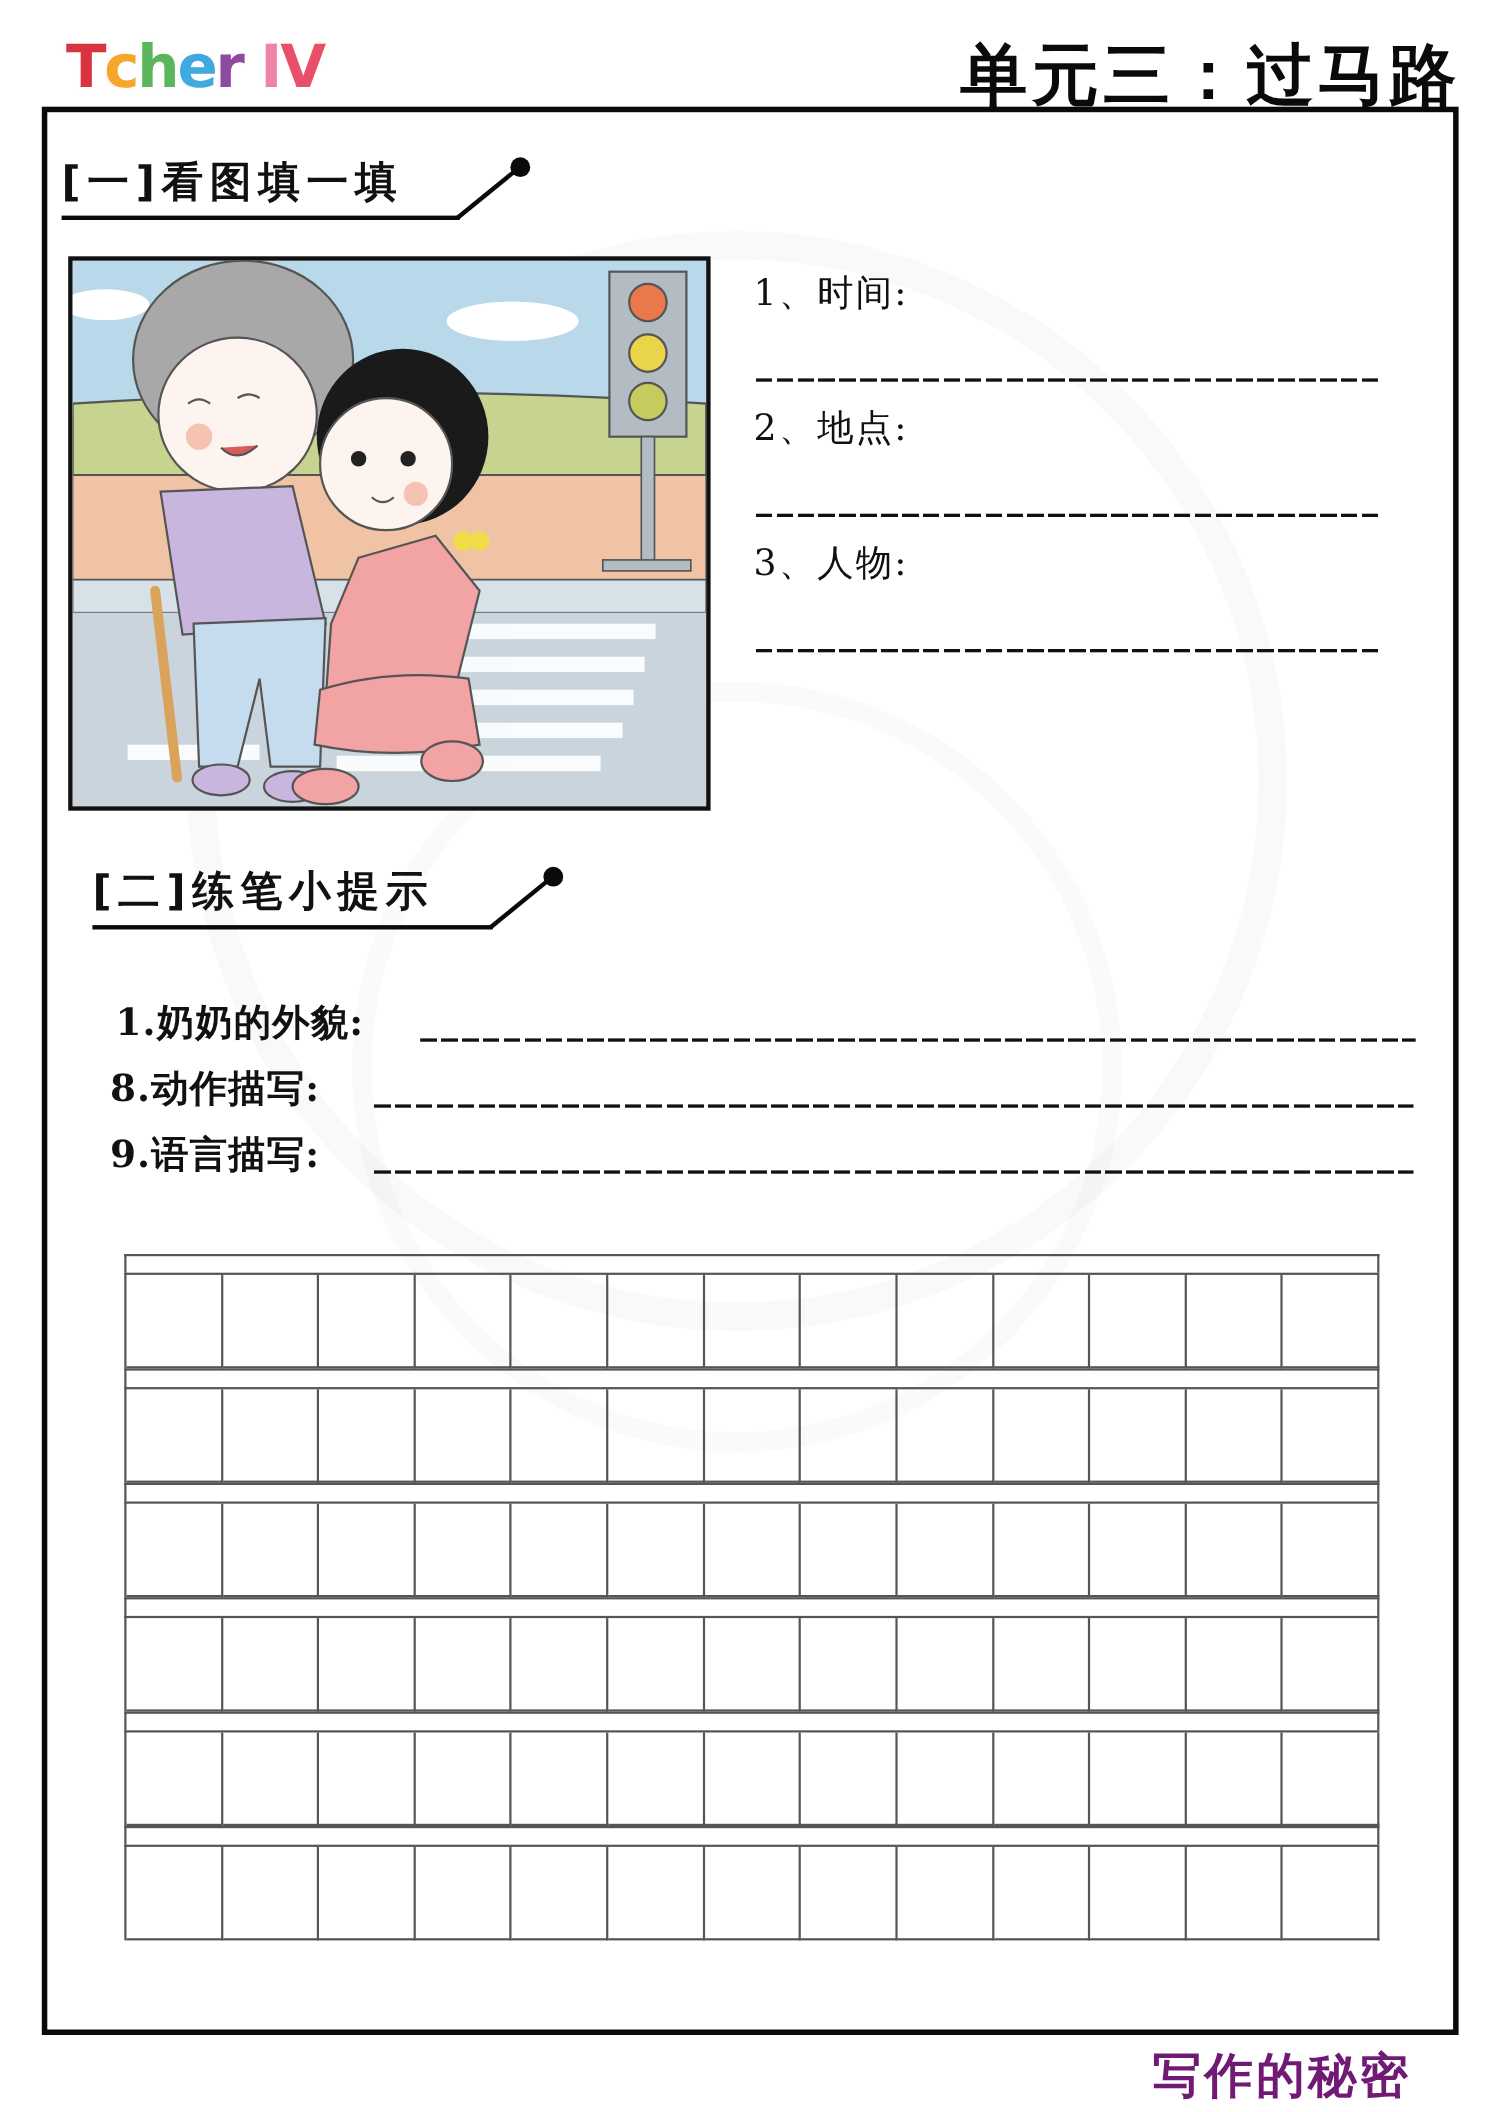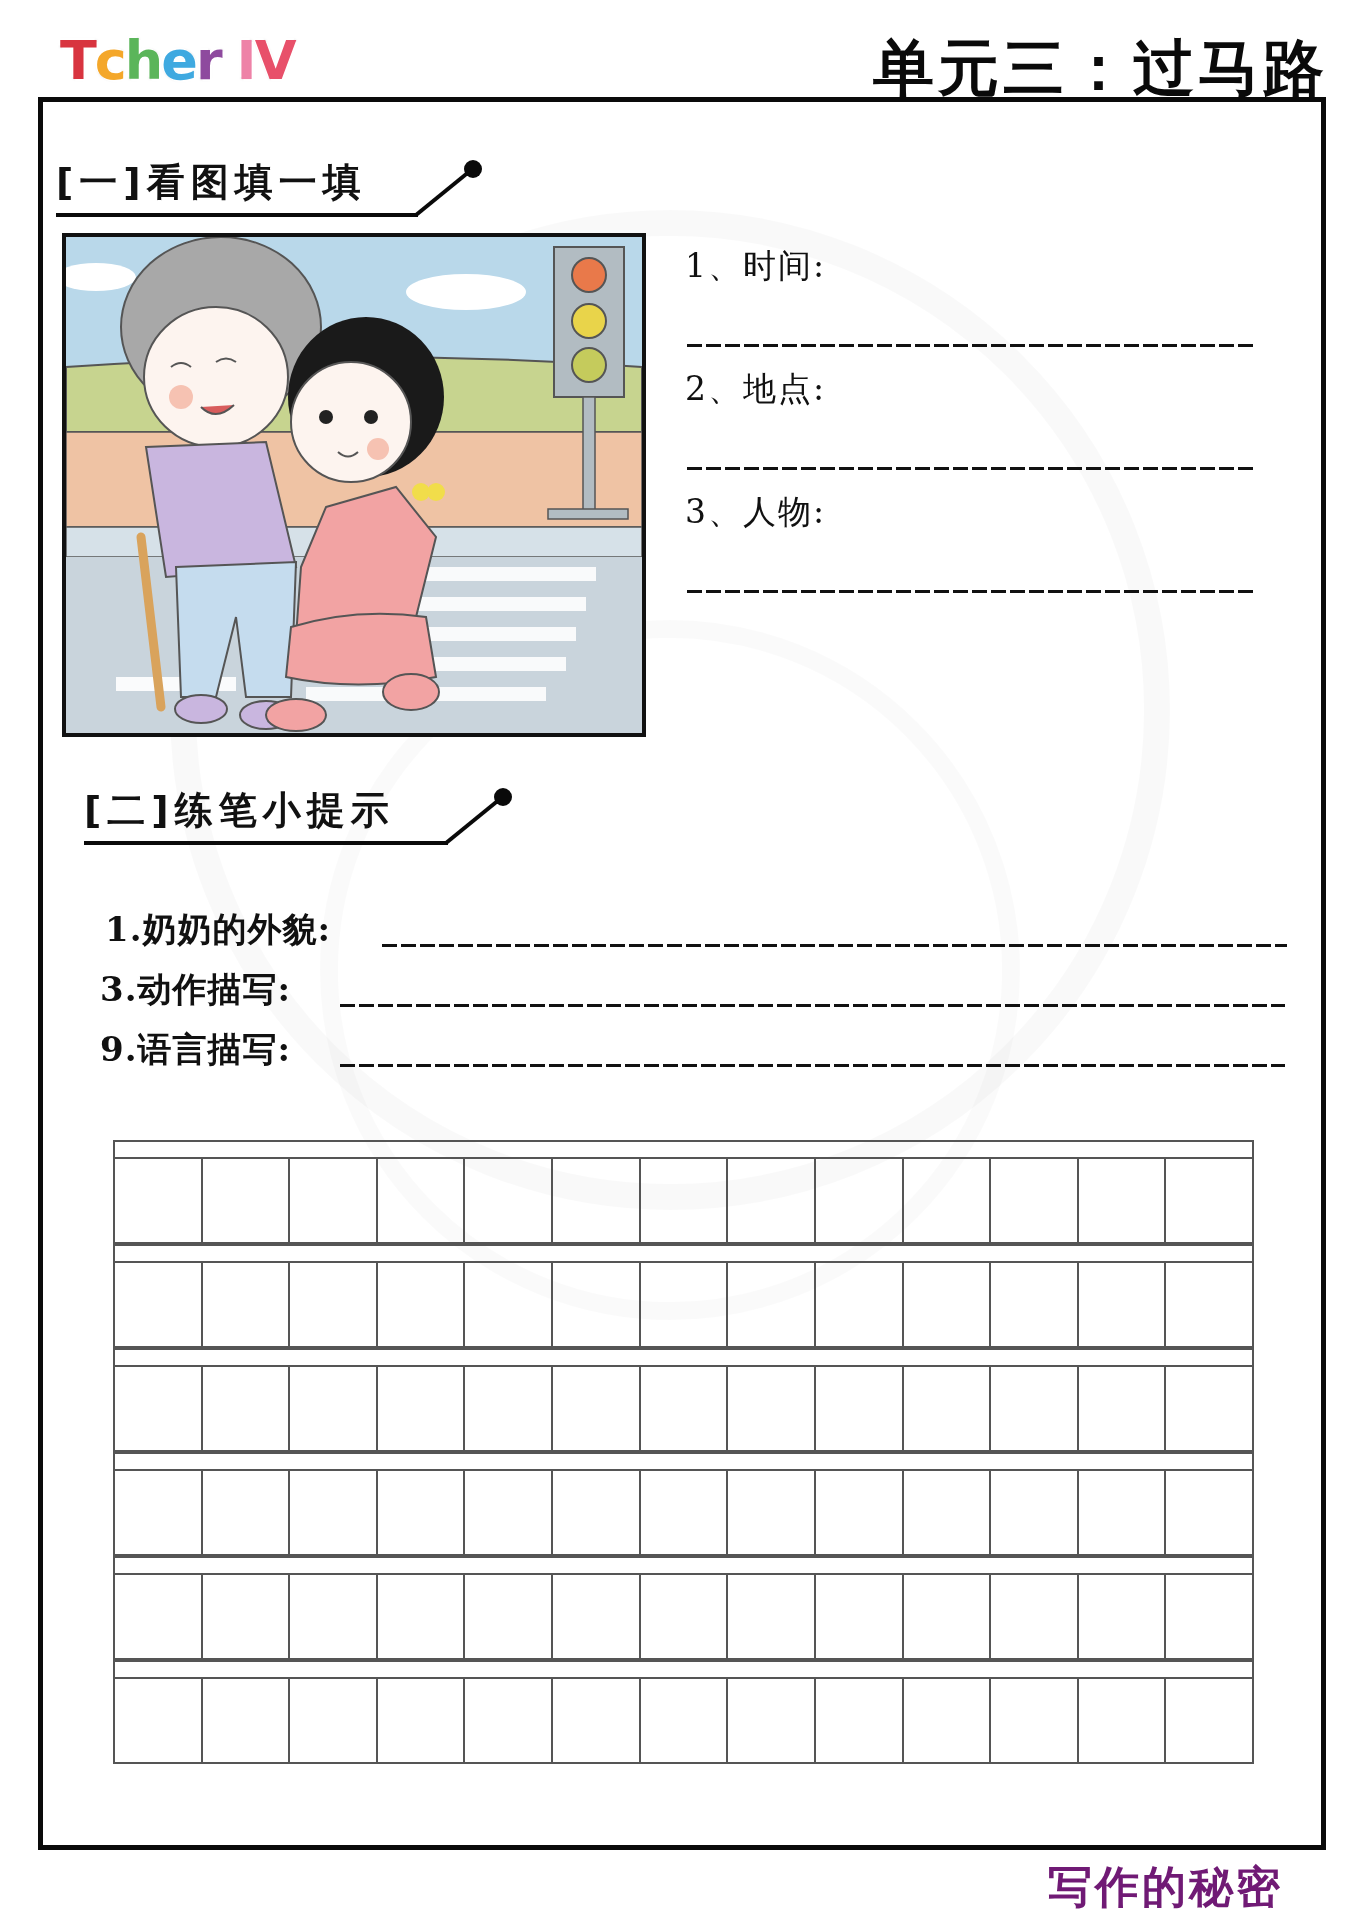--- a/index.html
+++ b/index.html
@@ -55,21 +55,21 @@
     <span style="color: rgb(238, 130, 167);">I</span>
     <span style="color: rgb(232, 80, 106);">V</span>
   </div>
 
 <div class="unit-title">单元三：过马路</div>
 
 <div class="frame"></div>
 <div class="watermark"></div>
 <div class="watermark2"></div>
 
-<div class="section-head" style="left:56px; top:140px; width:430px;margin-top:17px;">
+<div class="section-head" style="left:56px; top:140px; width:430px;">
   <div class="label">[一]看图填一填</div>
   <div class="underline" style="top:56px; width:362px;"></div>
   <svg style="left:354px; top:0;" width="80" height="62" viewBox="0 0 80 62">
     <line x1="6" y1="58" x2="60" y2="14" stroke="#0a0a0a" stroke-width="4"></line>
     <circle cx="63" cy="12" r="9" fill="#0a0a0a"></circle>
   </svg>
 </div>
 
 <div class="picture">
   <svg width="576" height="496" viewBox="0 0 576 496" preserveAspectRatio="none">
@@ -145,21 +145,21 @@
     <circle cx="63" cy="12" r="9" fill="#0a0a0a"></circle>
   </svg>
 </div>
 
 <div class="hints">
   <div class="hint">
     <span class="q" style="margin-left:5px;">1.奶奶的外貌:</span>
     <div class="line" style="left:282px; top:44px; width:905px;"></div>
   </div>
   <div class="hint">
-    <span class="q">3.动作描写:</span>
+    <span class="q">8.动作描写:</span>
     <div class="line" style="left:240px; top:44px; width:945px;"></div>
   </div>
   <div class="hint">
     <span class="q">9.语言描写:</span>
     <div class="line" style="left:240px; top:44px; width:945px;"></div>
   </div>
 </div>
 
 <div class="grid" id="grid">
     <div class="grid-row">

